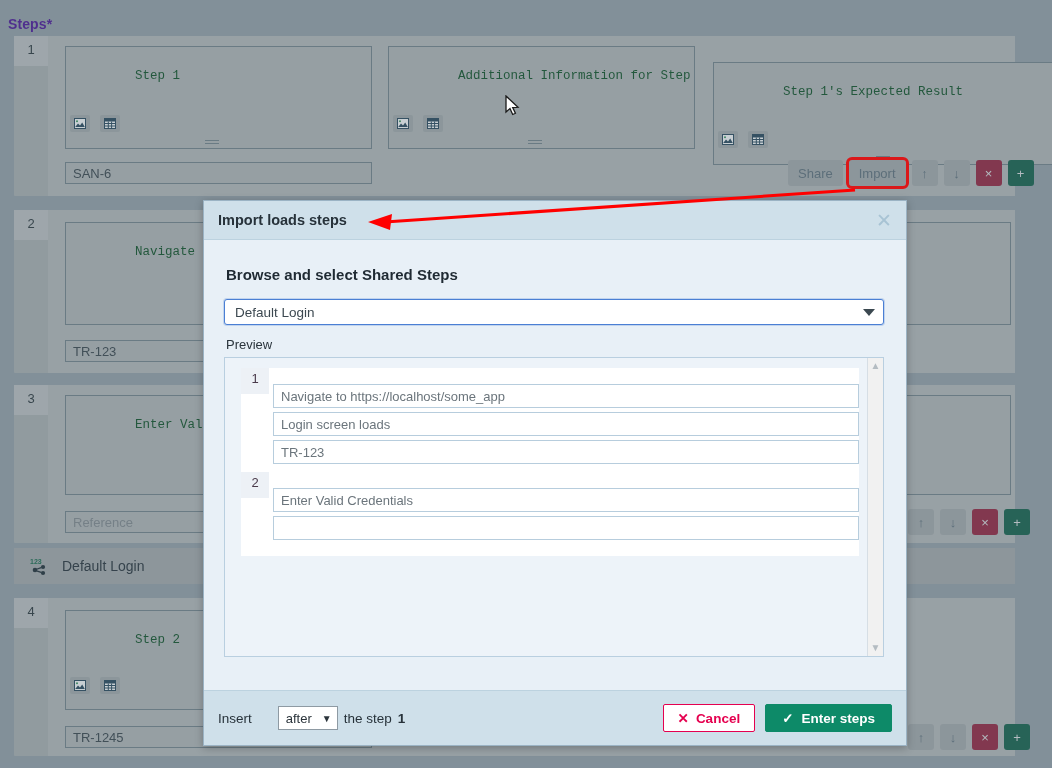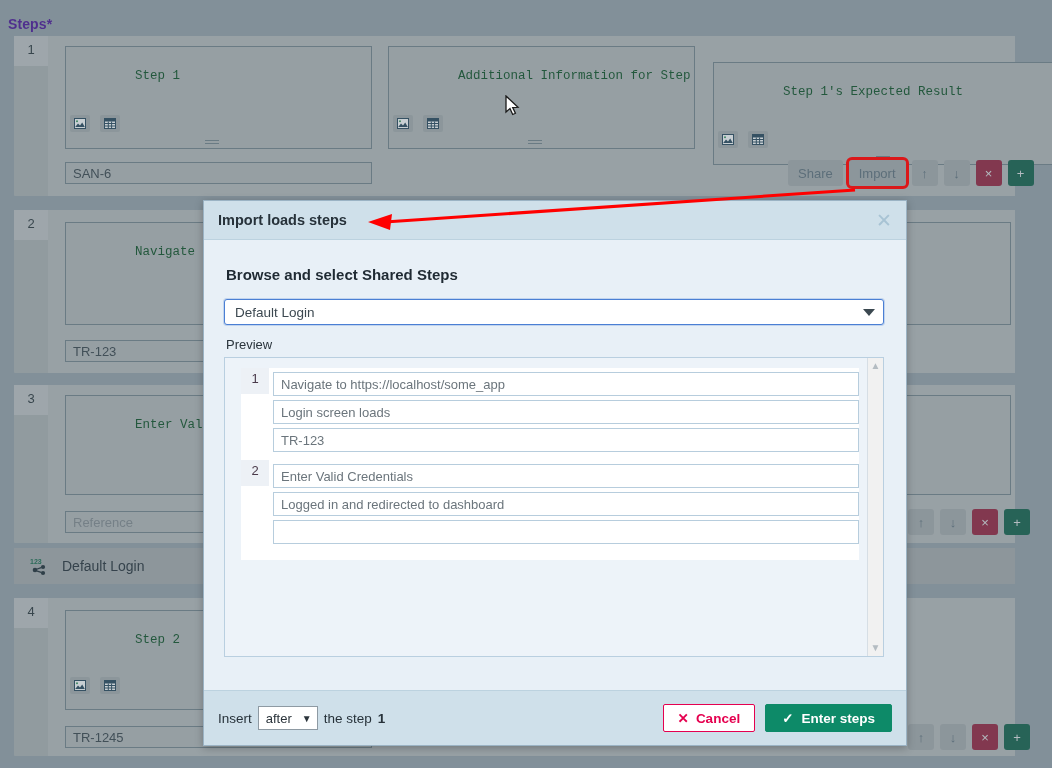--- a/index.html
+++ b/index.html
@@ -100,39 +100,39 @@
   .prev-box{
     position:relative;width:660px;height:300px;box-sizing:border-box;
     background:#edf3f9;border:1px solid #b9cfe0;overflow:hidden;
   }
   .prev-inner{position:absolute;left:16px;top:10px;width:618px;background:#ffffff;padding-bottom:8px;}
   .pstep{position:relative;display:flex;align-items:flex-start;}
   .pnum{
     width:28px;min-height:26px;background:#edf1f6;color:#4a3a4a;font-size:13px;
     display:flex;justify-content:center;padding-top:3px;box-sizing:border-box;flex:0 0 28px;
   }
-  .pfields{flex:1;display:flex;flex-direction:column;gap:4px;padding:4px 0 8px 4px;}
+  .pfields{flex:1;display:flex;flex-direction:column;gap:4px;padding:16px 0 8px 4px;}
   .pf{
     height:24px;box-sizing:border-box;border:1px solid #b7cddd;background:#fff;
     font-size:13px;color:#6b757c;padding:3px 7px;line-height:17px;white-space:nowrap;overflow:hidden;
   }
   .prev-scroll{
     position:absolute;right:0;top:0;width:16px;height:100%;background:#f1f1f1;border-left:1px solid #d6dee5;
     display:flex;flex-direction:column;align-items:center;justify-content:space-between;padding:3px 0;box-sizing:border-box;
   }
   .sarrow{font-size:10px;color:#b4bcc2;line-height:1;}
 
   .m-foot{
     position:absolute;left:0;right:0;bottom:0;height:55px;background:#cfe0ea;border-top:1px solid #bcd2df;
     display:flex;align-items:center;padding:0 14px;box-sizing:border-box;
   }
   .insert-wrap{display:flex;align-items:center;gap:6px;font-size:13.5px;color:#27323a;}
   .ins-select{
     height:22px;background:#fff;border:1px solid #8e9aa3;border-radius:0;
-    display:flex;align-items:center;gap:10px;padding:0 5px 0 7px;font-size:13px;color:#2b343b;
+    display:flex;align-items:center;gap:10px;padding:0 5px 0 7px;font-size:13px;color:#2b343b;margin-left:20px;
   }
   .ins-caret{font-size:10px;color:#2b343b;}
   .foot-right{margin-left:auto;display:flex;align-items:center;gap:10px;}
   .btn-cancel{
     height:28px;padding:0 14px;box-sizing:border-box;background:#ffffff;border:1px solid #e5004f;
     color:#e5004f;font-size:13.5px;font-weight:bold;display:flex;align-items:center;gap:7px;border-radius:2px;cursor:pointer;
   }
   .btn-import{
     height:28px;padding:0 16px;box-sizing:border-box;background:#0d8a68;border:1px solid #0d8a68;
     color:#ffffff;font-size:13.5px;font-weight:bold;display:flex;align-items:center;gap:8px;border-radius:2px;cursor:pointer;
@@ -341,21 +341,20 @@
             <div class="pf">Navigate to https://localhost/some_app</div>
             <div class="pf">Login screen loads</div>
             <div class="pf">TR-123</div>
           </div>
         </div>
 
         <div class="pstep">
           <div class="pnum">2</div>
           <div class="pfields">
             <div class="pf">Enter Valid Credentials</div>
-            <div class="pf">Logged in and redirected to dashboard</div>
             <div class="pf"></div>
           </div>
         </div>
 
       </div>
 
       <div class="prev-scroll">
         <span class="sarrow">▲</span>
         <span class="sarrow">▼</span>
       </div>

